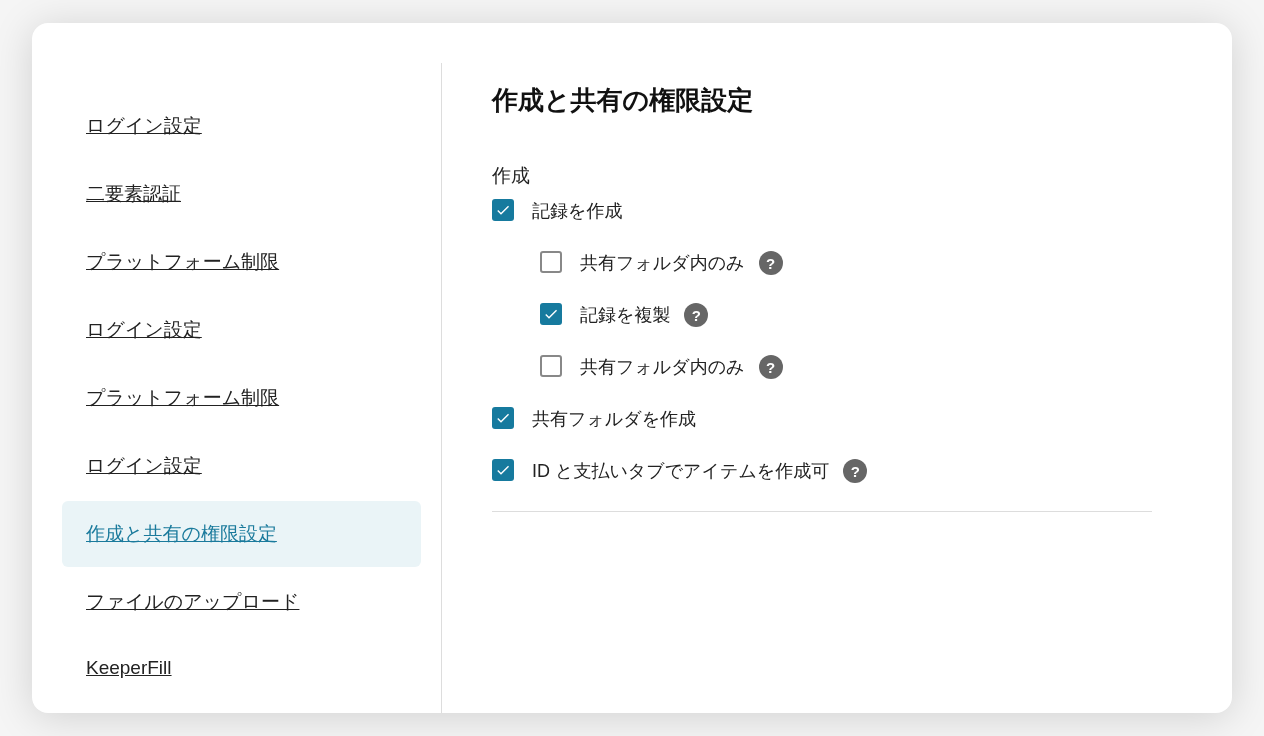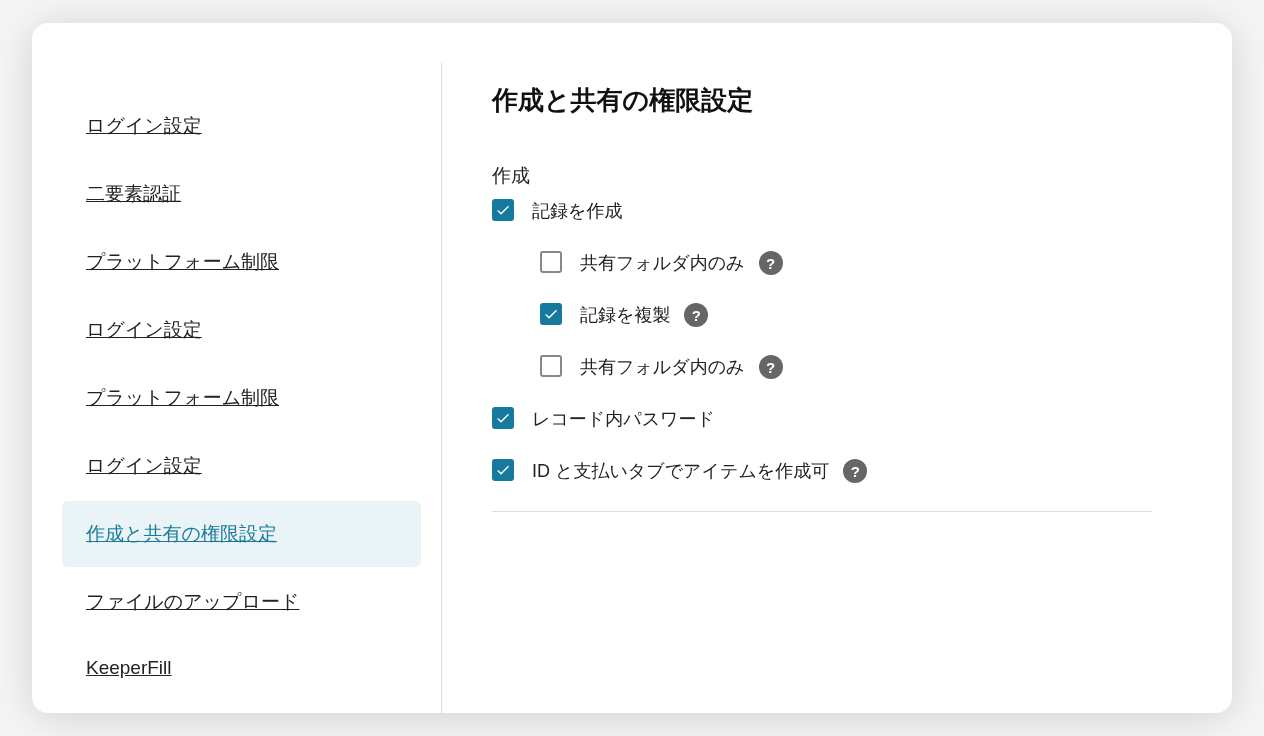--- a/index.html
+++ b/index.html
@@ -167,21 +167,21 @@
       <span class="checkbox-label">共有フォルダ内のみ</span>
       <div class="help-icon">?</div>
     </div>
 
     <div class="checkbox-row">
       <div class="checkbox checked">
         <svg viewBox="0 0 24 24">
             <path d="M9 16.17L4.83 12l-1.42 1.41L9 19 21 7l-1.41-1.41z"></path>
           </svg>
       </div>
-      <span class="checkbox-label">レコード内パスワード</span>
+      <span class="checkbox-label">共有フォルダを作成</span>
     </div>
 
     <div class="checkbox-row">
       <div class="checkbox checked">
         <svg viewBox="0 0 24 24">
             <path d="M9 16.17L4.83 12l-1.42 1.41L9 19 21 7l-1.41-1.41z"></path>
           </svg>
       </div>
       <span class="checkbox-label">ID と支払いタブでアイテムを作成可</span>
       <div class="help-icon">?</div>

